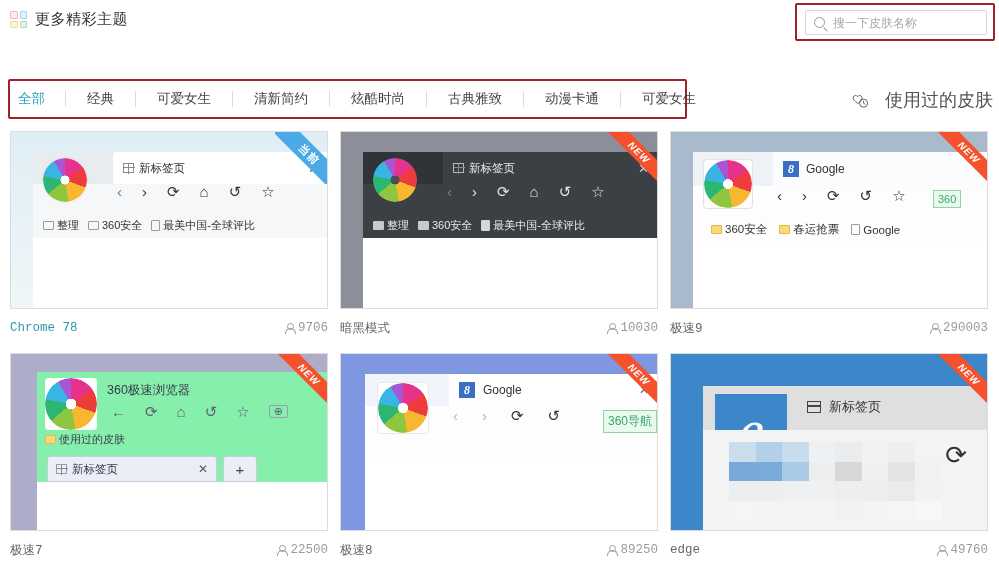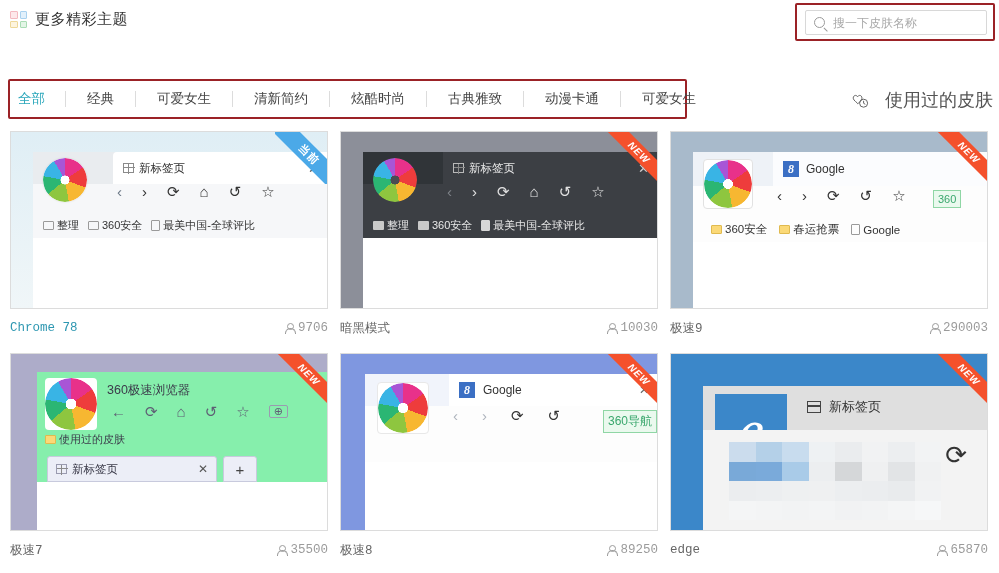--- a/index.html
+++ b/index.html
@@ -368,21 +368,21 @@
             <span style="font-size:12px; color:#555;">✕</span>
           </div>
           <div style="position:absolute; left:186px; top:84px; width:34px; height:26px; background:#eceef7; border:1px solid #c8cadd; border-radius:3px 3px 0 0; display:flex; align-items:center; justify-content:center; font-size:15px; color:#444;">+</div>
           <div style="position:absolute; left:0; top:110px; width:100%; height:50px; background:#fff;"></div>
         </div>
       </div>
       <div class="card-foot">
         <span class="name">极速7</span>
         <span class="views">
           <i class="person-icon"></i>
-          <b style="font-weight:normal">35500</b>
+          <b style="font-weight:normal">22500</b>
         </span>
       </div>
     </div>
 
     <div class="card">
       <div class="thumb" style="background:#7f97e0;">
         <div class="ribbon new">
           <span>NEW</span>
         </div>
         <div class="bwin" style="left:24px; top:20px; width:294px; height:158px; background:#fdfdfd;">
@@ -466,18 +466,18 @@
               <i style="background:#f2f3f4"></i>
               <i style="background:#f4f5f6"></i>
               <i style="background:#f6f7f8"></i>
           </div>
         </div>
       </div>
       <div class="card-foot">
         <span class="name">edge</span>
         <span class="views">
           <i class="person-icon"></i>
-          <b style="font-weight:normal">65870</b>
+          <b style="font-weight:normal">49760</b>
         </span>
       </div>
     </div>
   </div>
 </div>
 
 </body></html>

